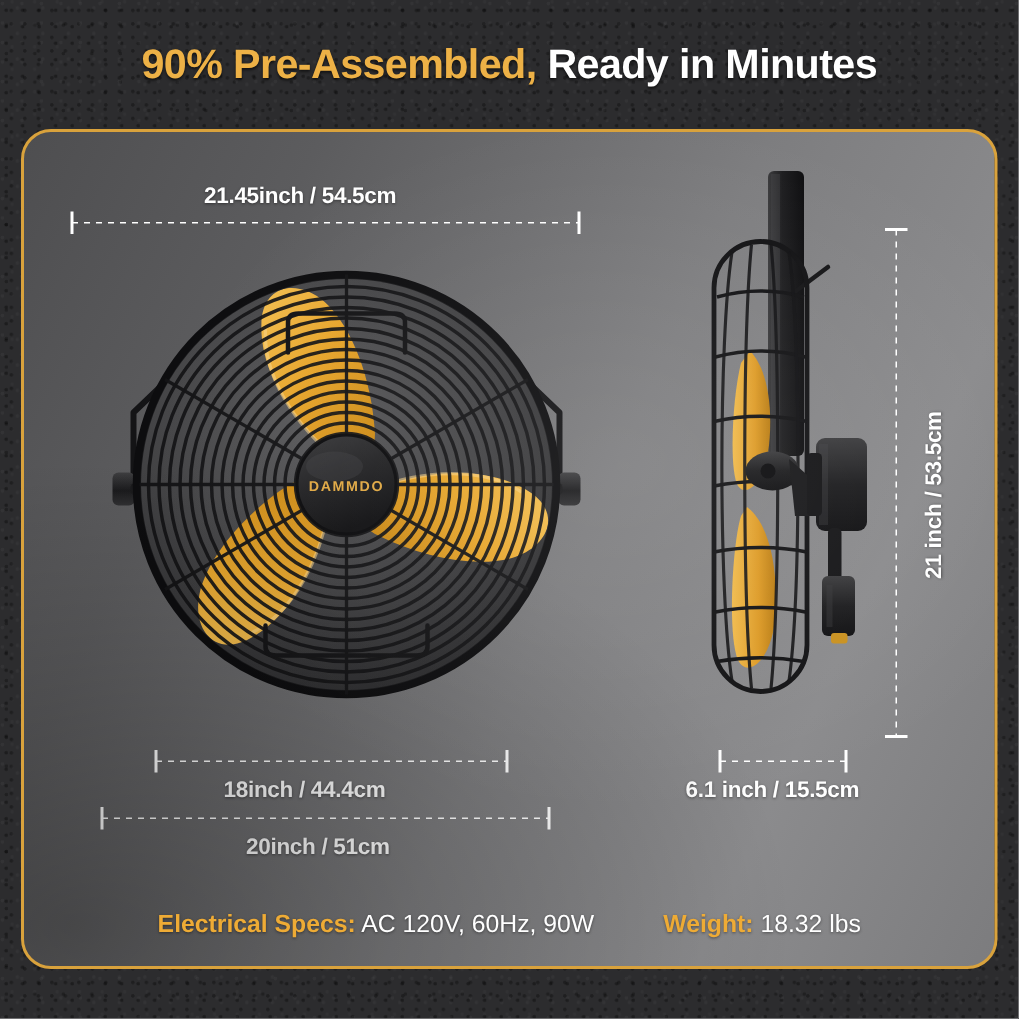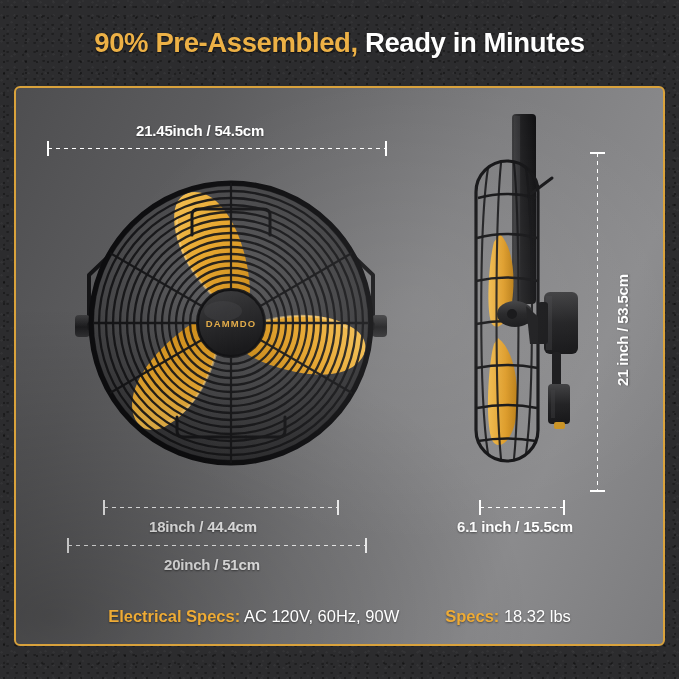--- a/index.html
+++ b/index.html
@@ -59,21 +59,21 @@
   .title-plain  { color: #ffffff; }
 
   
   .card {
     position: absolute;
     left: 14px;
     top: 86px;
     width: 651px;
     height: 560px;
     border: 2px solid #d9a23c;
-    border-radius: 6px;
+    border-radius: 20px;
     overflow: hidden;
     background:
       linear-gradient(115deg, #4e4e50 0%, #5c5c5e 22%, #7d7d7f 55%, #8b8b8d 78%, #7c7c7e 100%);
     z-index: 4;
   }
   
   .card::after {
     content: "";
     position: absolute;
     inset: 0;
@@ -411,19 +411,19 @@
       </div>
 
     </div>
 
     <div class="specs-bar">
       <div class="spec-item">
         <span class="spec-key">Electrical Specs:</span>
         <span class="spec-val">AC 120V, 60Hz, 90W</span>
       </div>
       <div class="spec-item">
-        <span class="spec-key">Specs:</span>
+        <span class="spec-key">Weight:</span>
         <span class="spec-val">18.32 lbs</span>
       </div>
     </div>
 
   </div>
 </div>
 
 </body></html>

